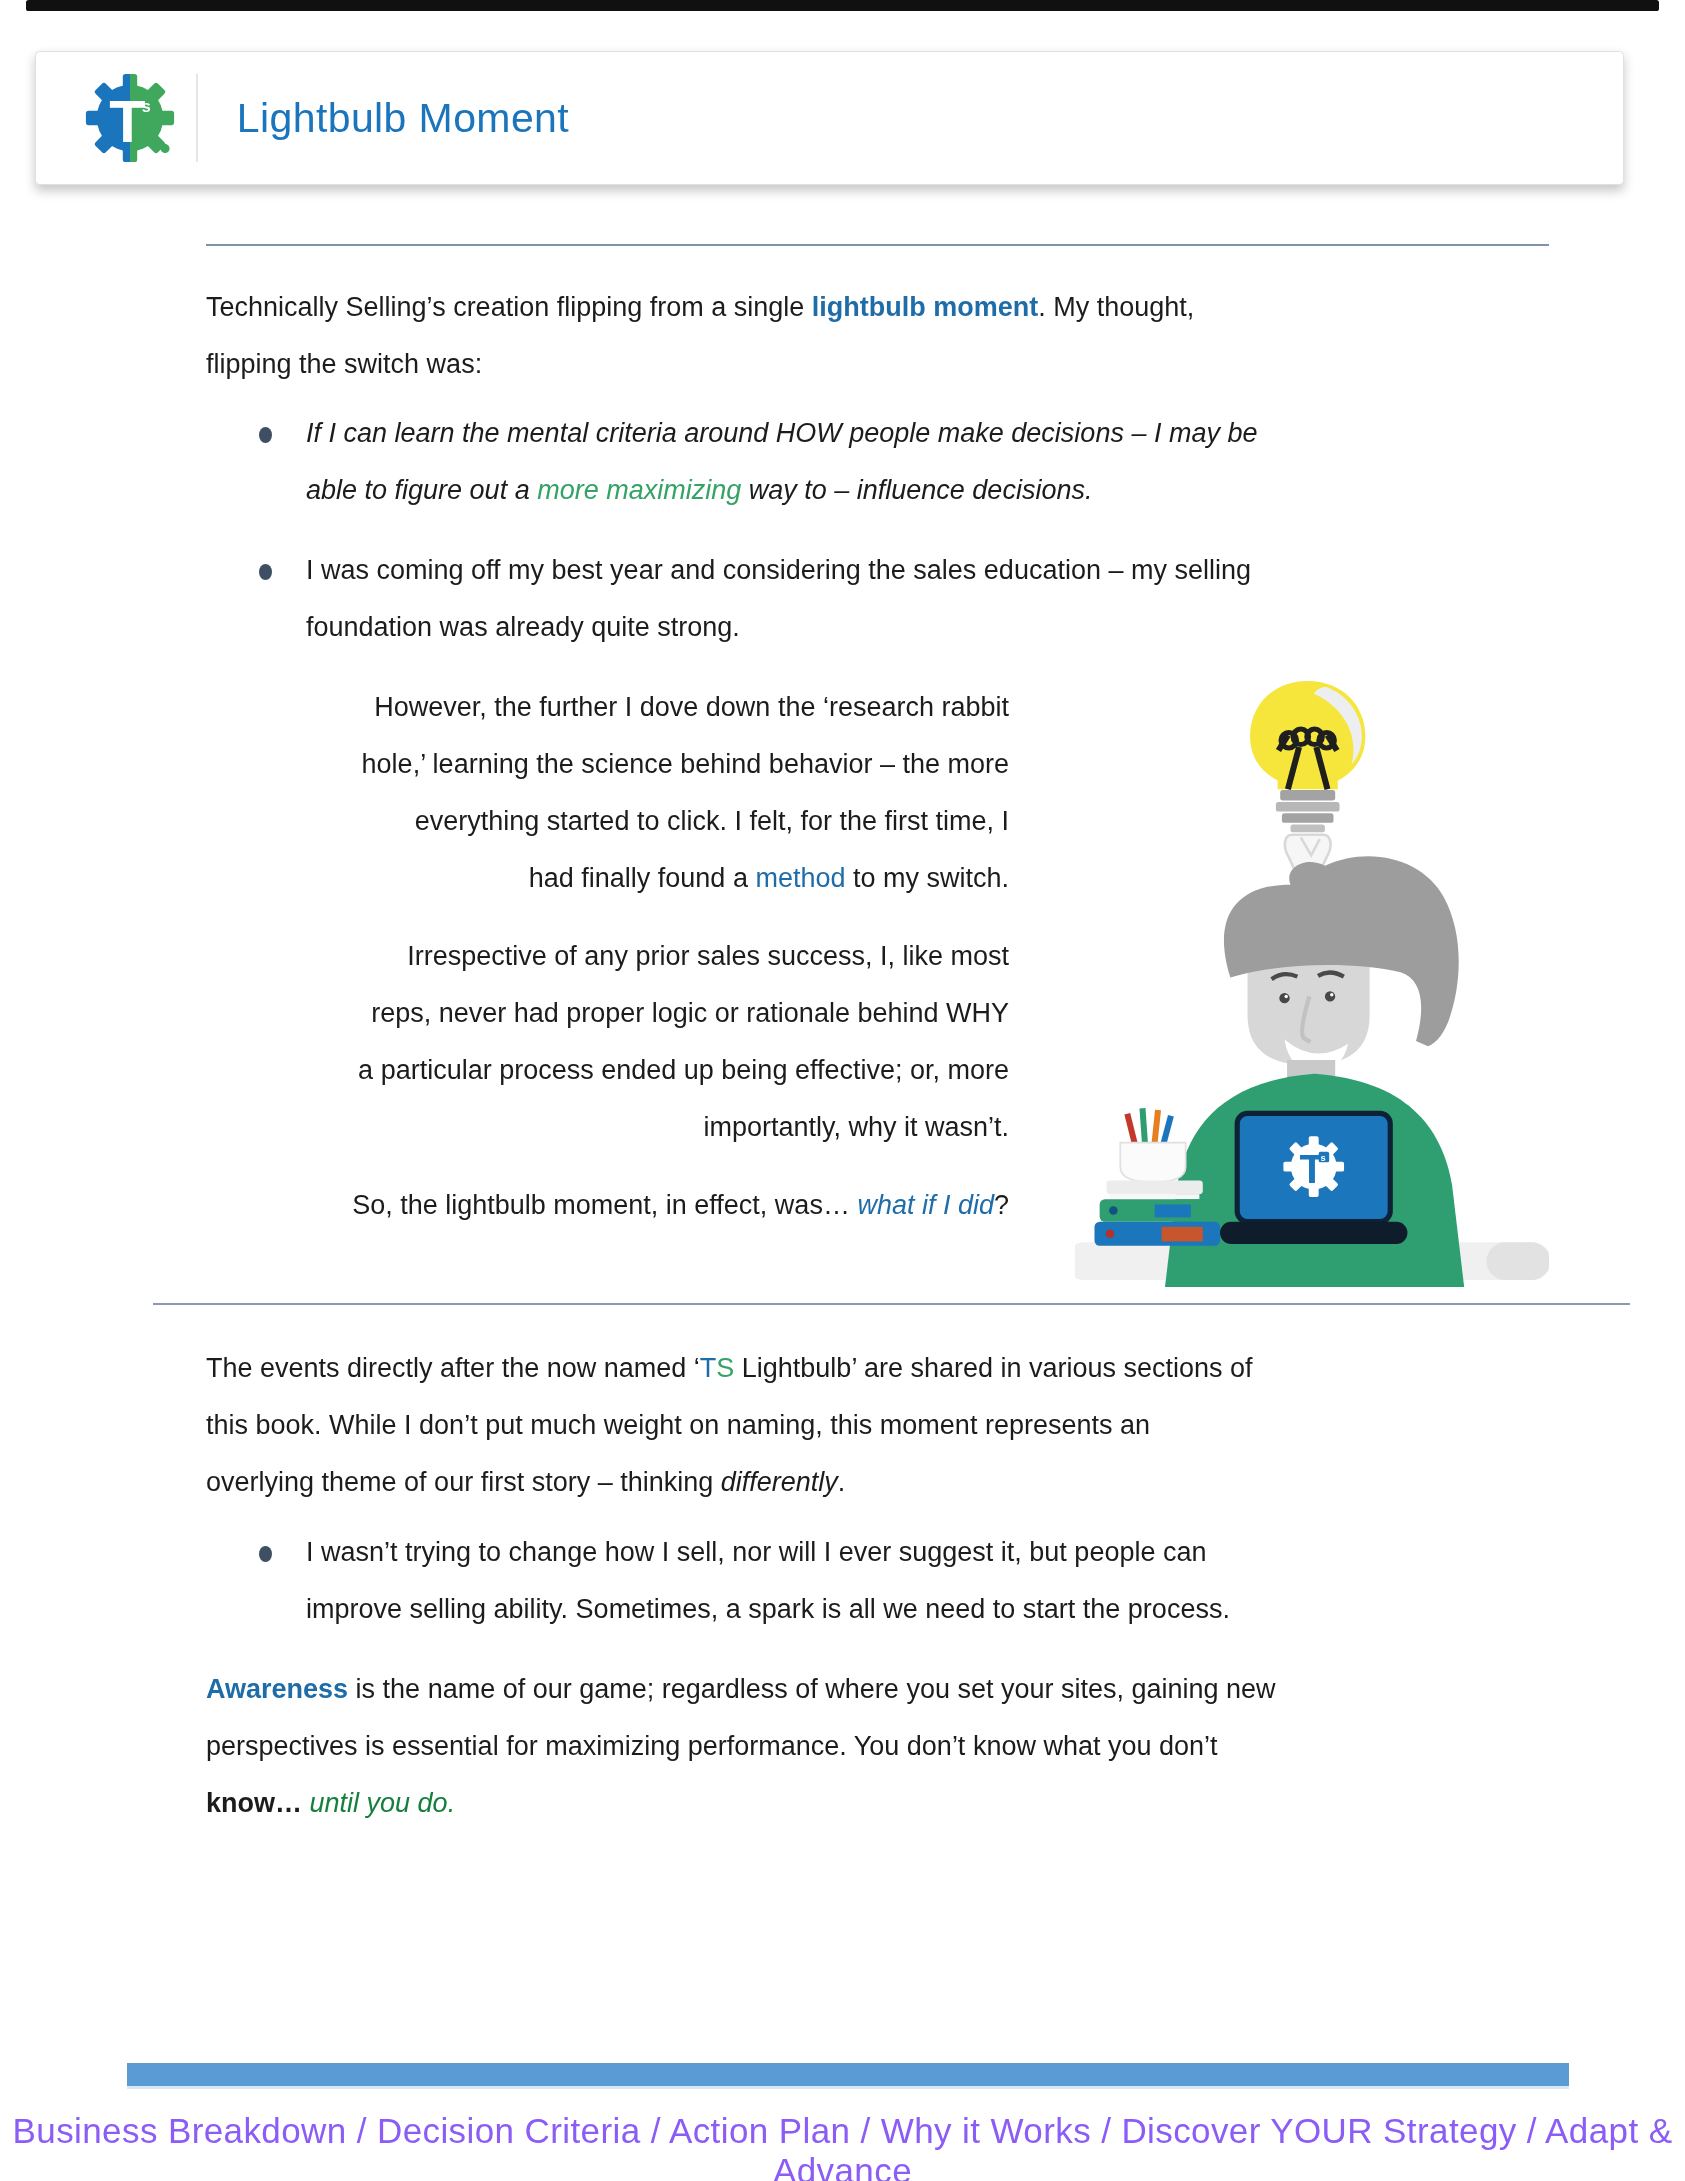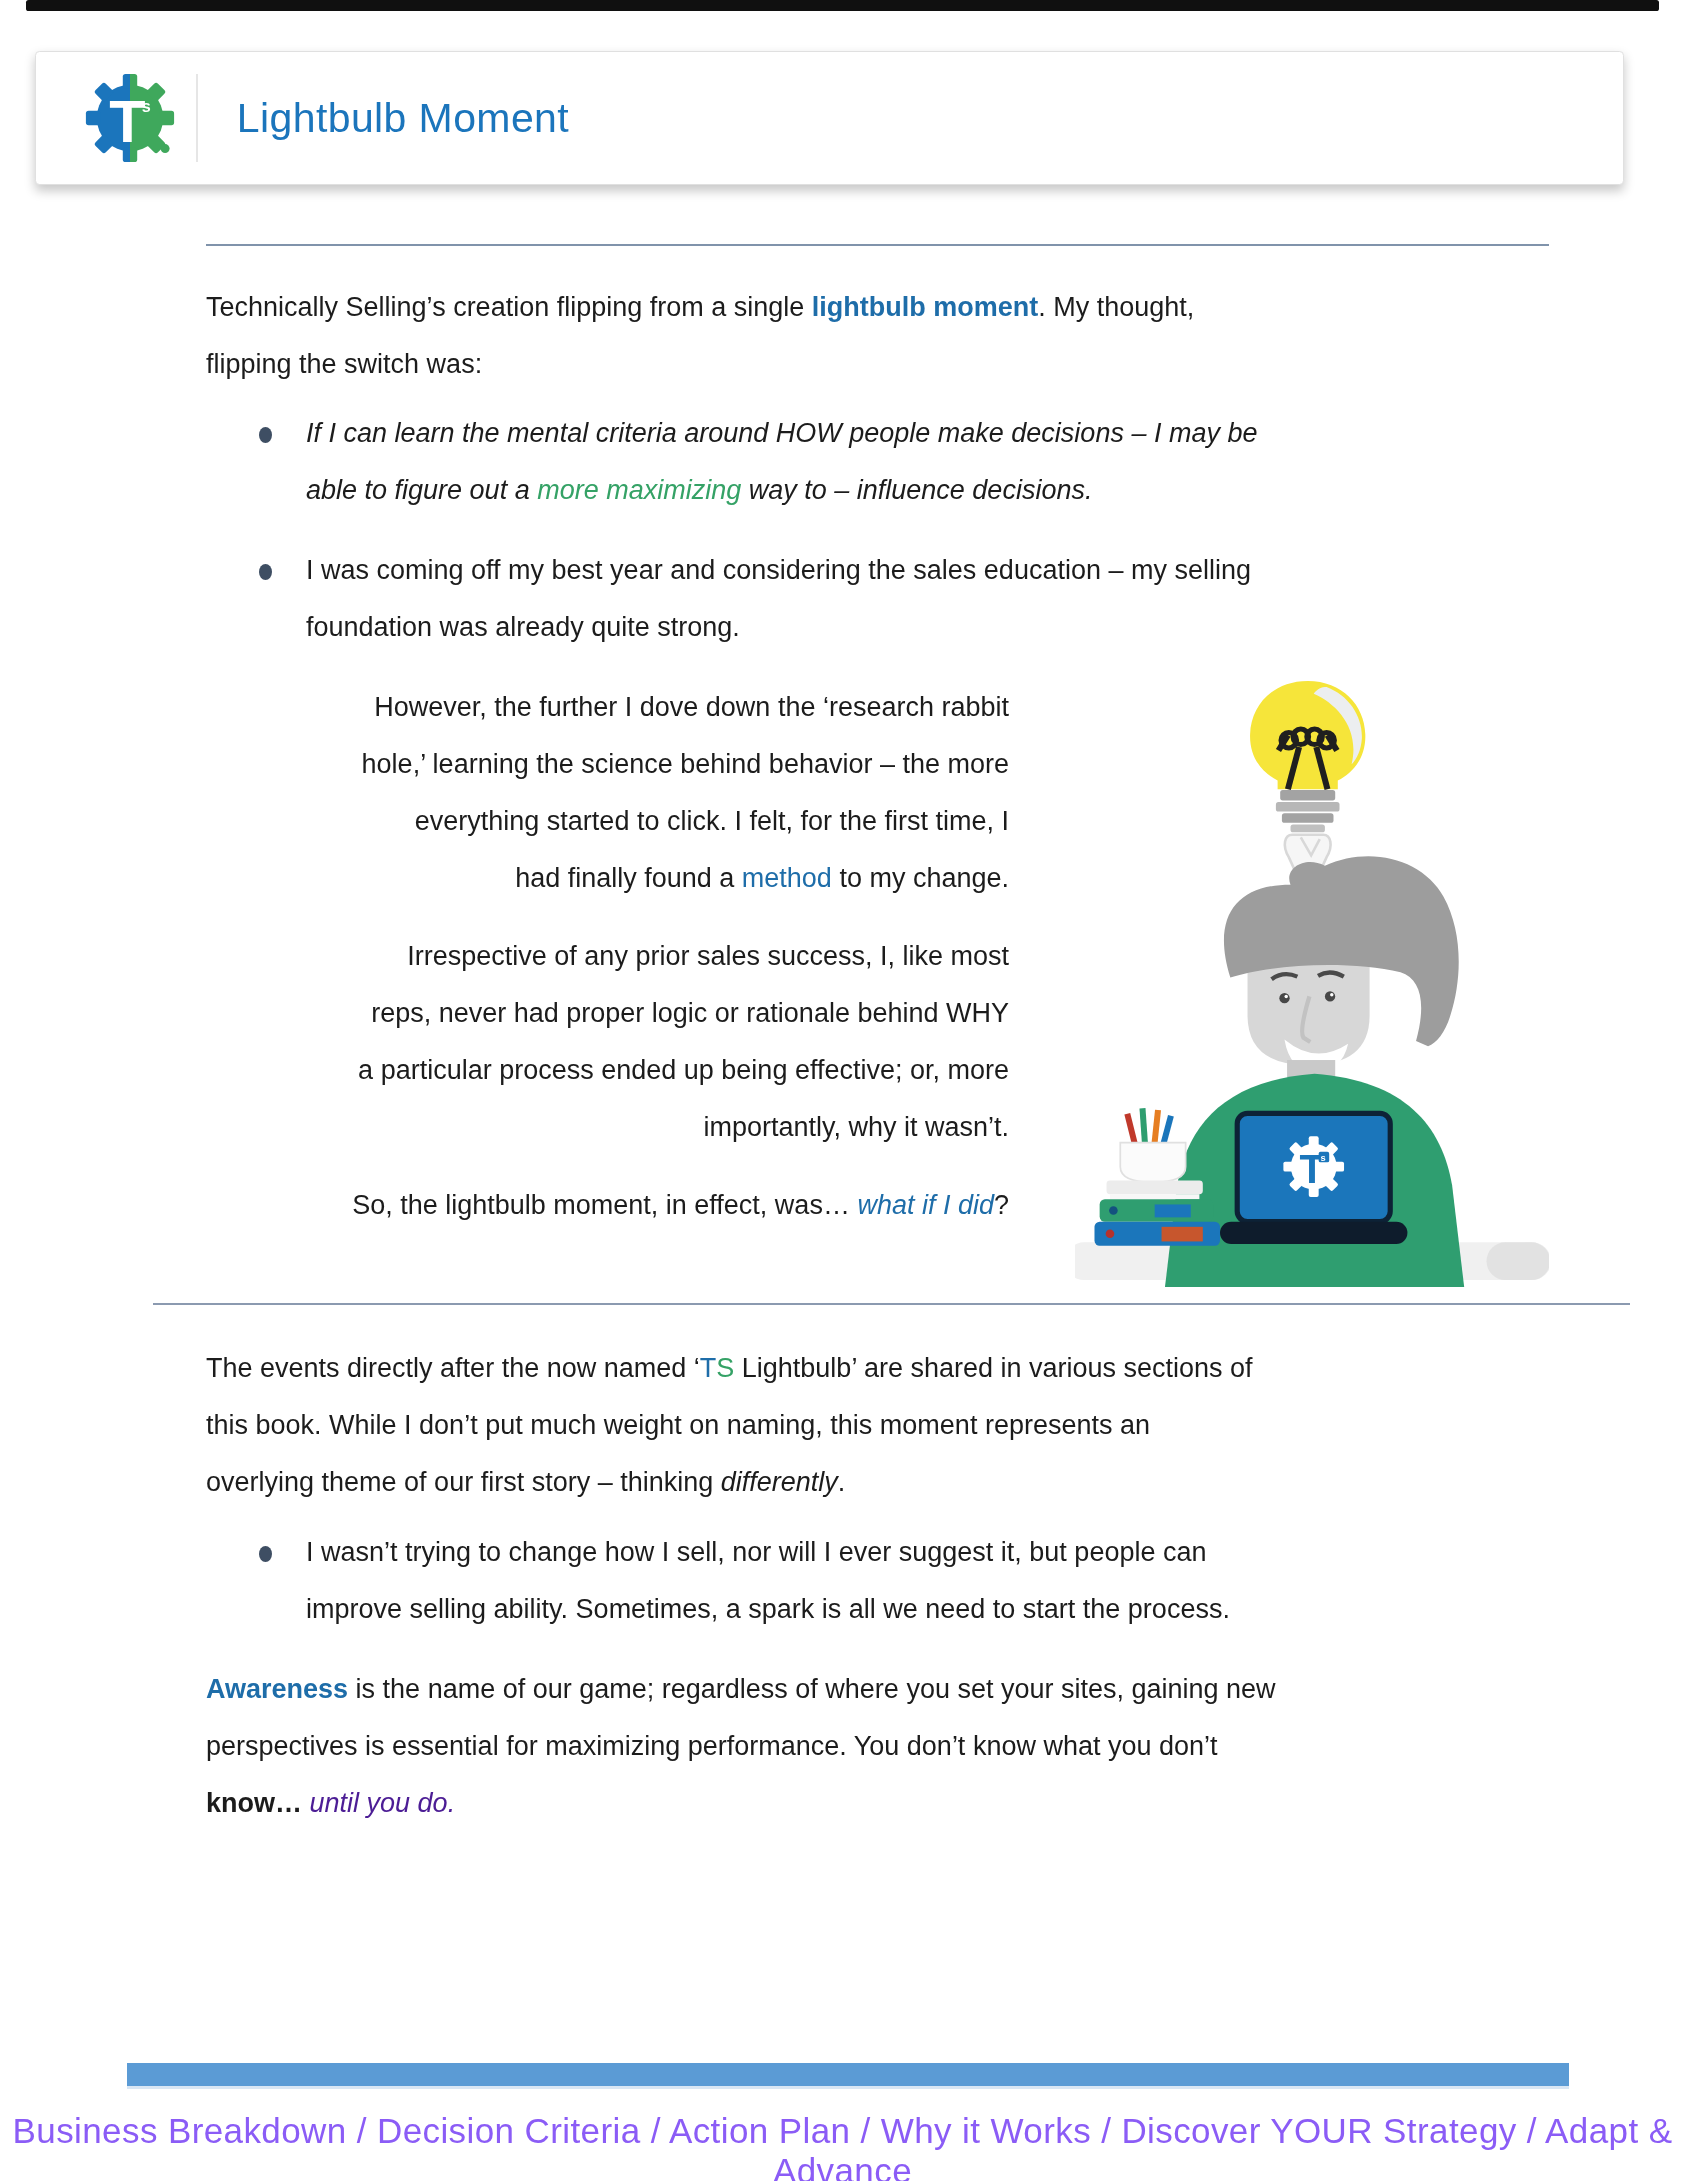--- a/index.html
+++ b/index.html
@@ -20,21 +20,21 @@
   .rule{border:none;border-top:2.6px solid #8093ab;margin:24.6px 0 33px;}
   p.body, li.body{font-size:27px;line-height:57px;margin:0 0 12.3px;white-space:pre-wrap;}
   ul.blist{list-style:none;margin:7px 0 23px;padding:0 0 0 53px;}
   ul.blist li{position:relative;padding-left:47px;margin-bottom:5.3px;}
   ul.blist li::before{content:"";position:absolute;left:0;top:22px;width:13px;height:16px;border-radius:50%;background:#3e4e63;}
   li.it{font-style:italic;}
   .st-bold{font-weight:700}
   .st-blue{color:#1e6da9}
   .st-green{color:#35a266}
   .st-i{font-style:italic}
-  .st-gray{color:#4c1d95}
+  .st-gray{color:#15803d}
   
   .two-col{display:flex;justify-content:space-between;position:relative;margin-top:14px;padding-bottom:53px;text-align:right;}
   .col-text{width:803px;}
   .col-text p{margin-bottom:21px;}
   .illus{flex:none;width:474px;height:619px;margin:-10.5px 0 0;position:relative;}
   .illus svg{position:absolute;inset:0;}
   .mid-divider{position:absolute;left:-53px;right:-81px;bottom:35px;border:none;border-top:2.6px solid #8b9ab0;margin:0;}
   .after-gap{margin-top:30px;}
   
   .footer-bar{position:absolute;left:127px;right:116px;top:2063px;height:23px;background:#5b9bd5;border-bottom:3.5px solid #d9e6f4;}
@@ -95,21 +95,21 @@
     <ul class="blist">
       <li class="body"><span>I was coming off my best year and considering the sales education – my selling
 foundation was already quite strong.</span></li>
     </ul>
 
     <div class="two-col">
       <div class="col-text">
         <p class="body"><span>However, the further I dove down the ‘research rabbit
 hole,’ learning the science behind behavior – the more
 everything started to click. I felt, for the first time, I
-had finally found a </span><span class="st-blue">method</span><span> to my change.</span></p>
+had finally found a </span><span class="st-blue">method</span><span> to my switch.</span></p>
         <p class="body"><span>Irrespective of any prior sales success, I, like most
 reps, never had proper logic or rationale behind WHY
 a particular process ended up being effective; or, more
 importantly, why it wasn’t.</span></p>
         <p class="body"><span>So, the lightbulb moment, in effect, was… </span><span class="st-i st-blue">what if I did</span><span>?</span></p>
       </div>
 
       <figure class="illus">
         <svg viewBox="0 0 550 720" width="474" height="619">
 

